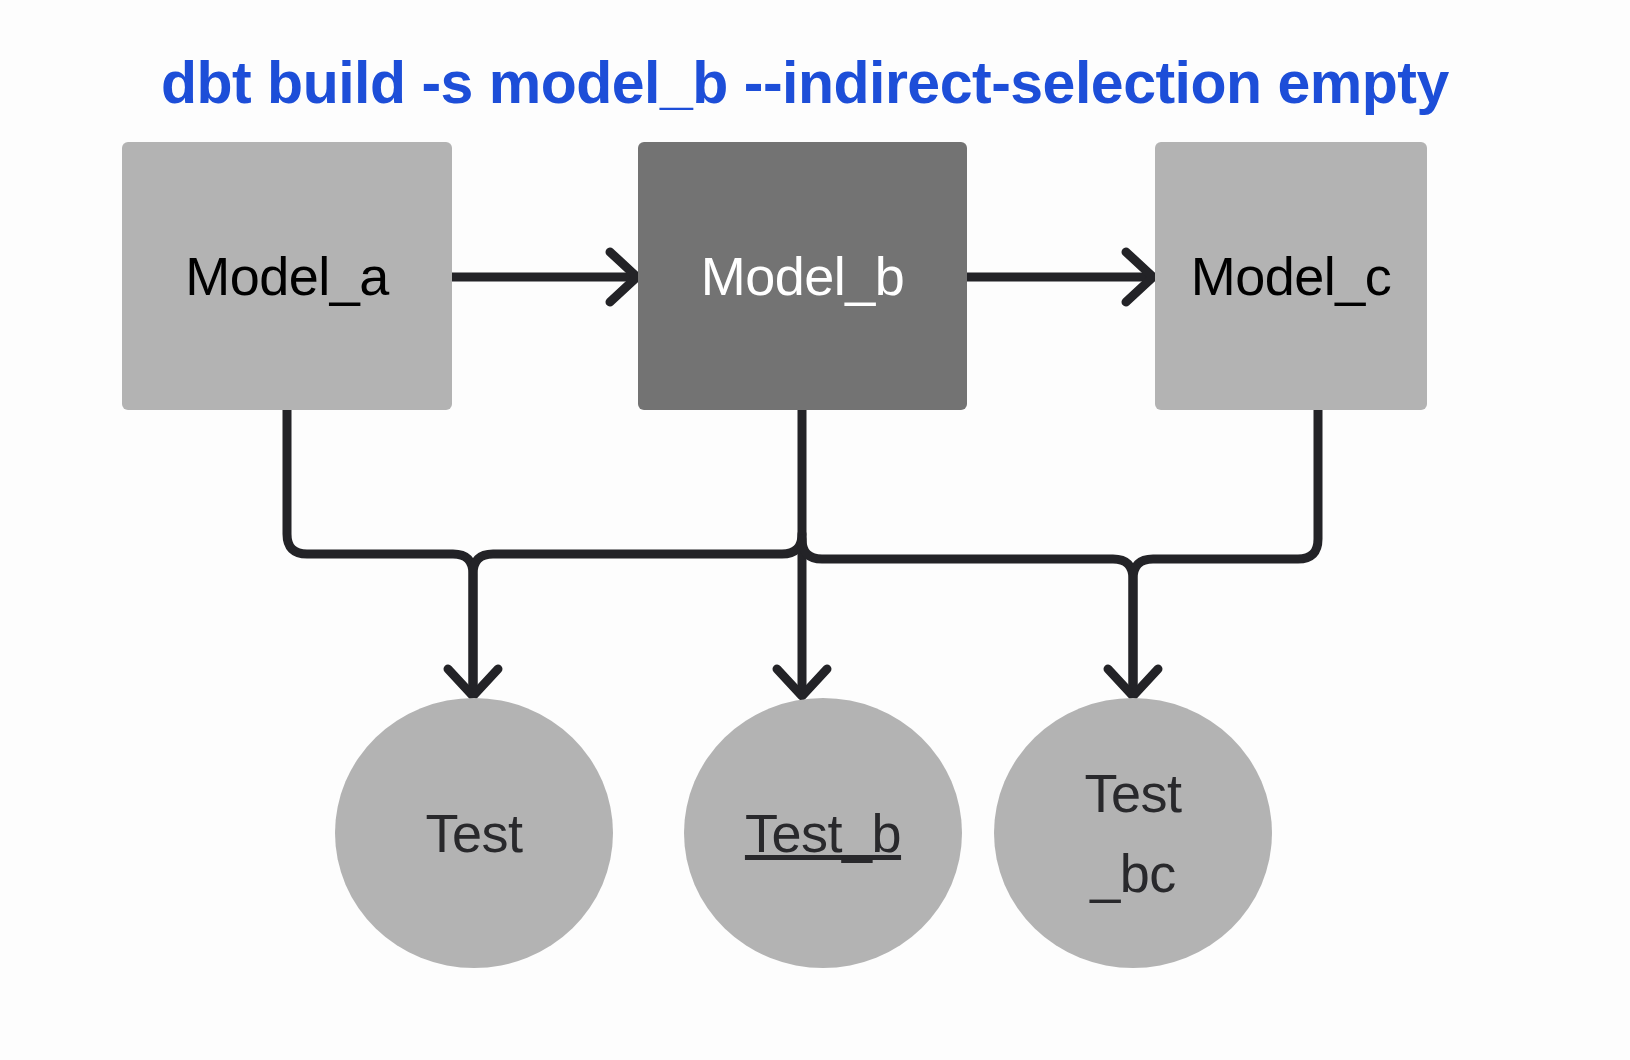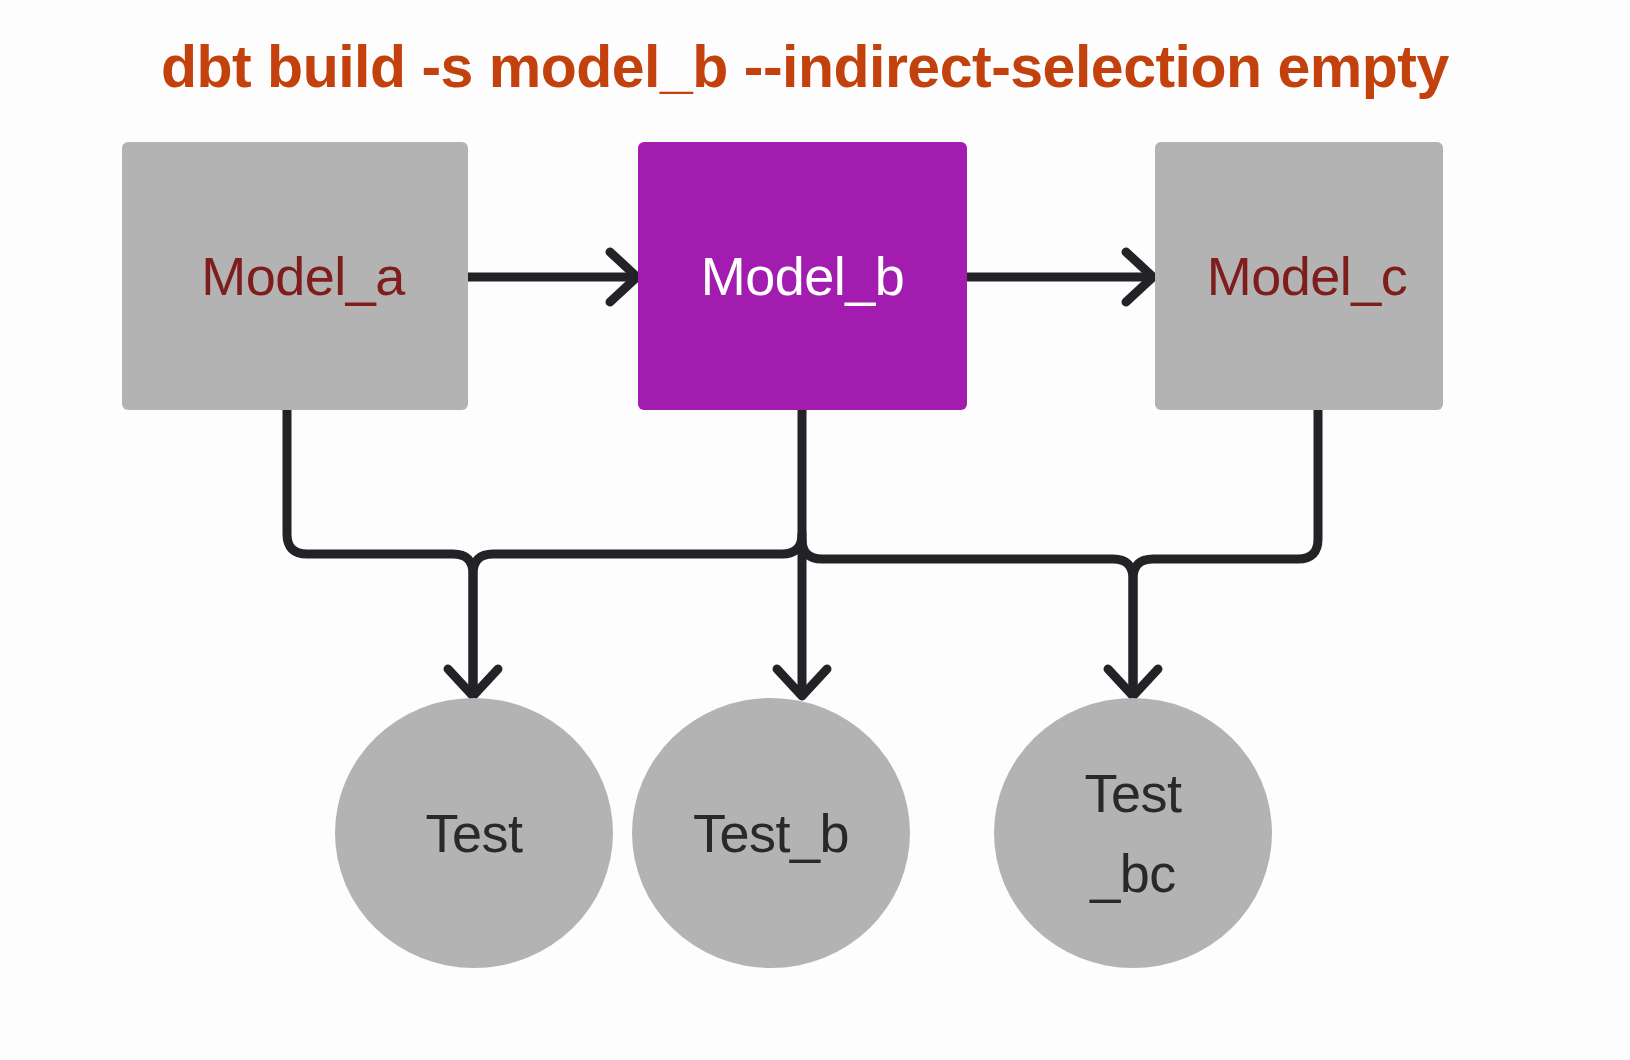--- a/index.html
+++ b/index.html
@@ -3,44 +3,44 @@
 <meta charset="utf-8">
 <style>
   html,body{margin:0;padding:0;}
   body{
     width:1630px;height:1060px;position:relative;overflow:hidden;
     background:#fdfdfd;
     font-family:"Liberation Sans","DejaVu Sans",sans-serif;
   }
   .stage{position:absolute;inset:0;width:1630px;height:1060px;}
   .title{
-    position:absolute;left:161px;top:33px;
+    position:absolute;left:161px;top:49px;
     font-size:59px;font-weight:600;letter-spacing:-0.5px;
-    color:#c2410c;white-space:nowrap;
+    color:#1d4ed8;white-space:nowrap;
   }
   .node-box{
     position:absolute;top:142px;height:268px;
     border-radius:6px;
     display:flex;align-items:center;justify-content:center;
     font-size:54px;letter-spacing:-0.5px;
   }
-  .box-gray{background:#b3b3b3;color:#7f1d1d;padding-left:16px;}
-  .box-blue{background:#a21caf;color:#ffffff;}
+  .box-gray{background:#b3b3b3;color:#000000;}
+  .box-blue{background:#737373;color:#ffffff;}
   .box-a{left:122px;width:330px;}
   .box-b{left:638px;width:329px;}
   .box-c{left:1155px;width:272px;}
   .node-circle{
     position:absolute;top:698px;width:278px;height:270px;
     background:#b3b3b3;border-radius:50%;
     display:flex;flex-direction:column;align-items:center;justify-content:center;
     font-size:54px;letter-spacing:-0.5px;color:#29292c;
     text-align:center;line-height:80px;
   }
   .circle-ab{left:335px;}
-  .circle-b{left:632px;}
+  .circle-b{left:684px;text-decoration:underline;}
   .circle-bc{left:994px;}
   svg.wires{position:absolute;left:0;top:0;}
   svg.wires path{
     fill:none;stroke:#232327;stroke-width:9;
     stroke-linecap:round;stroke-linejoin:round;
   }
 </style>
 </head>
 <body>
 

